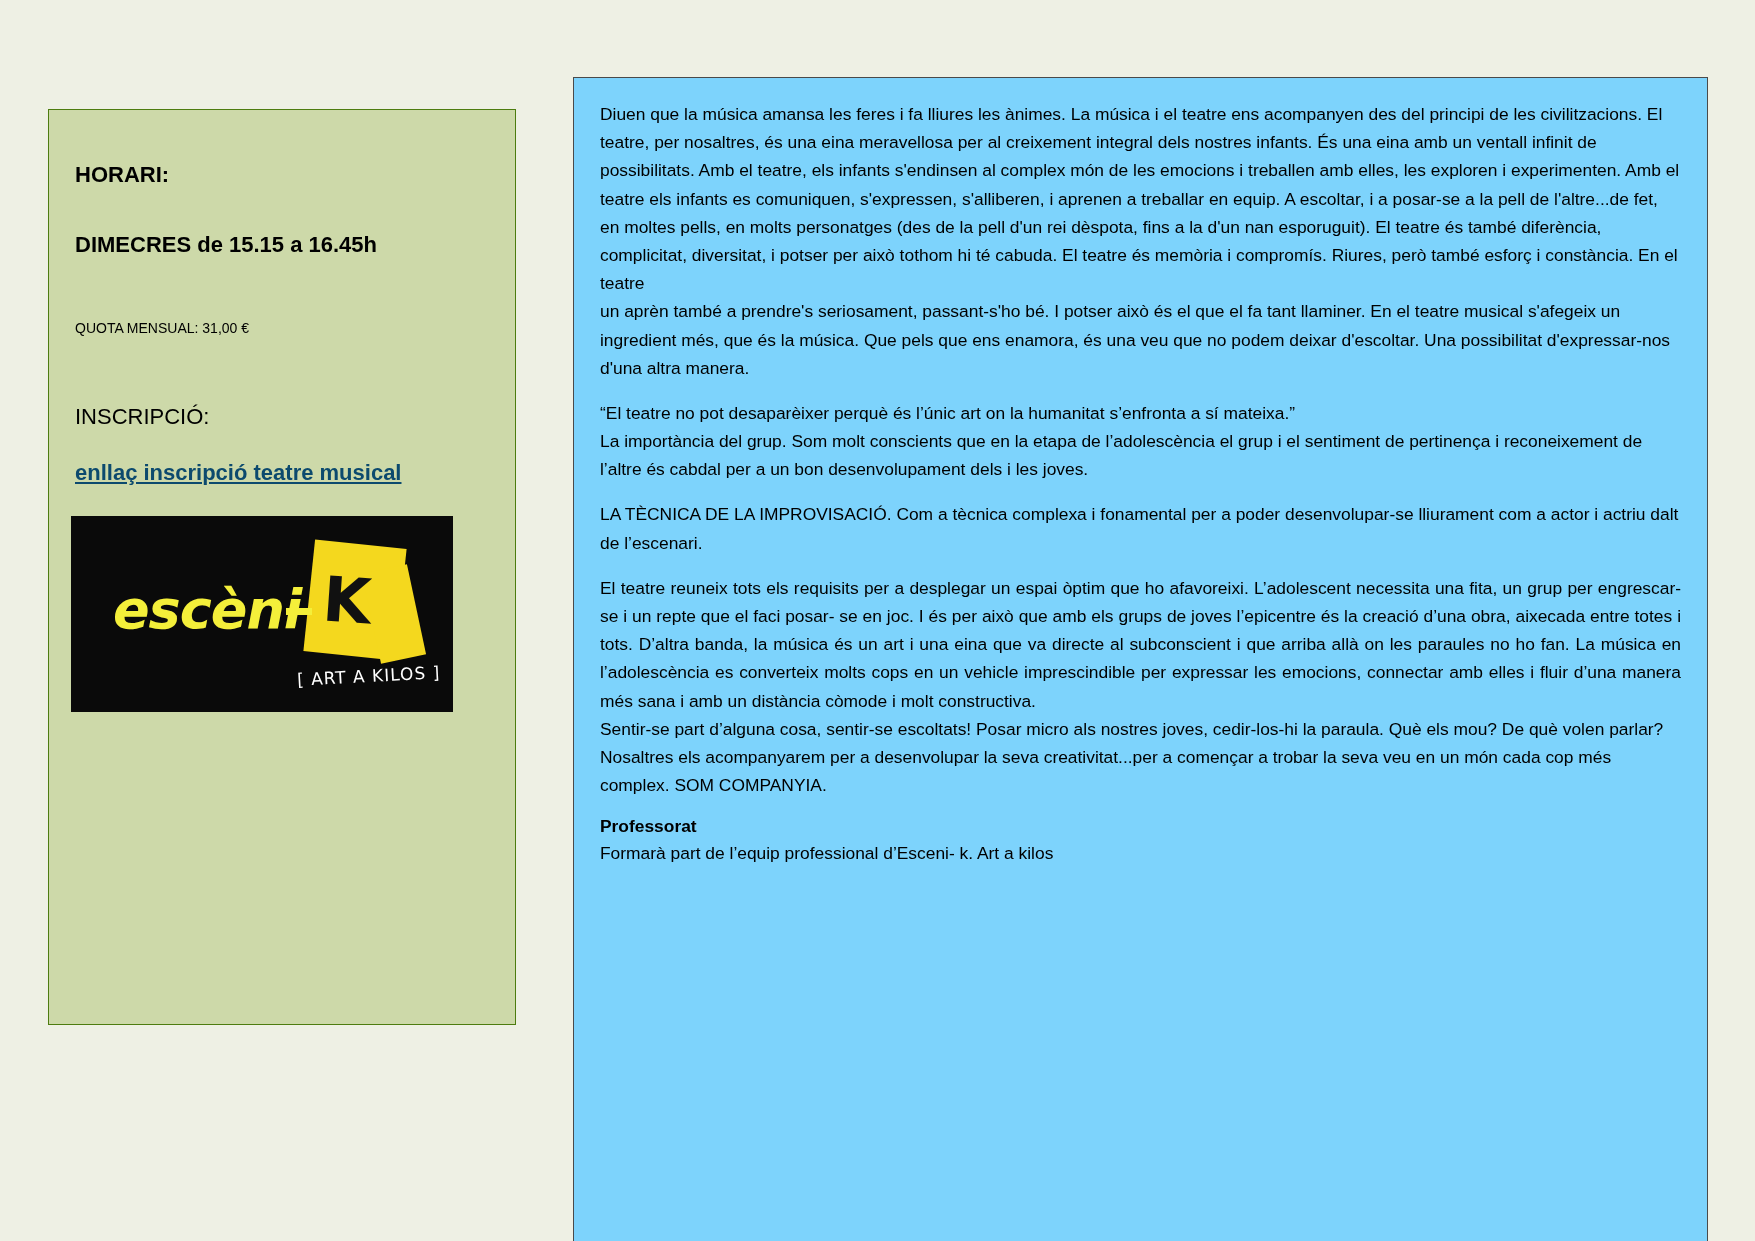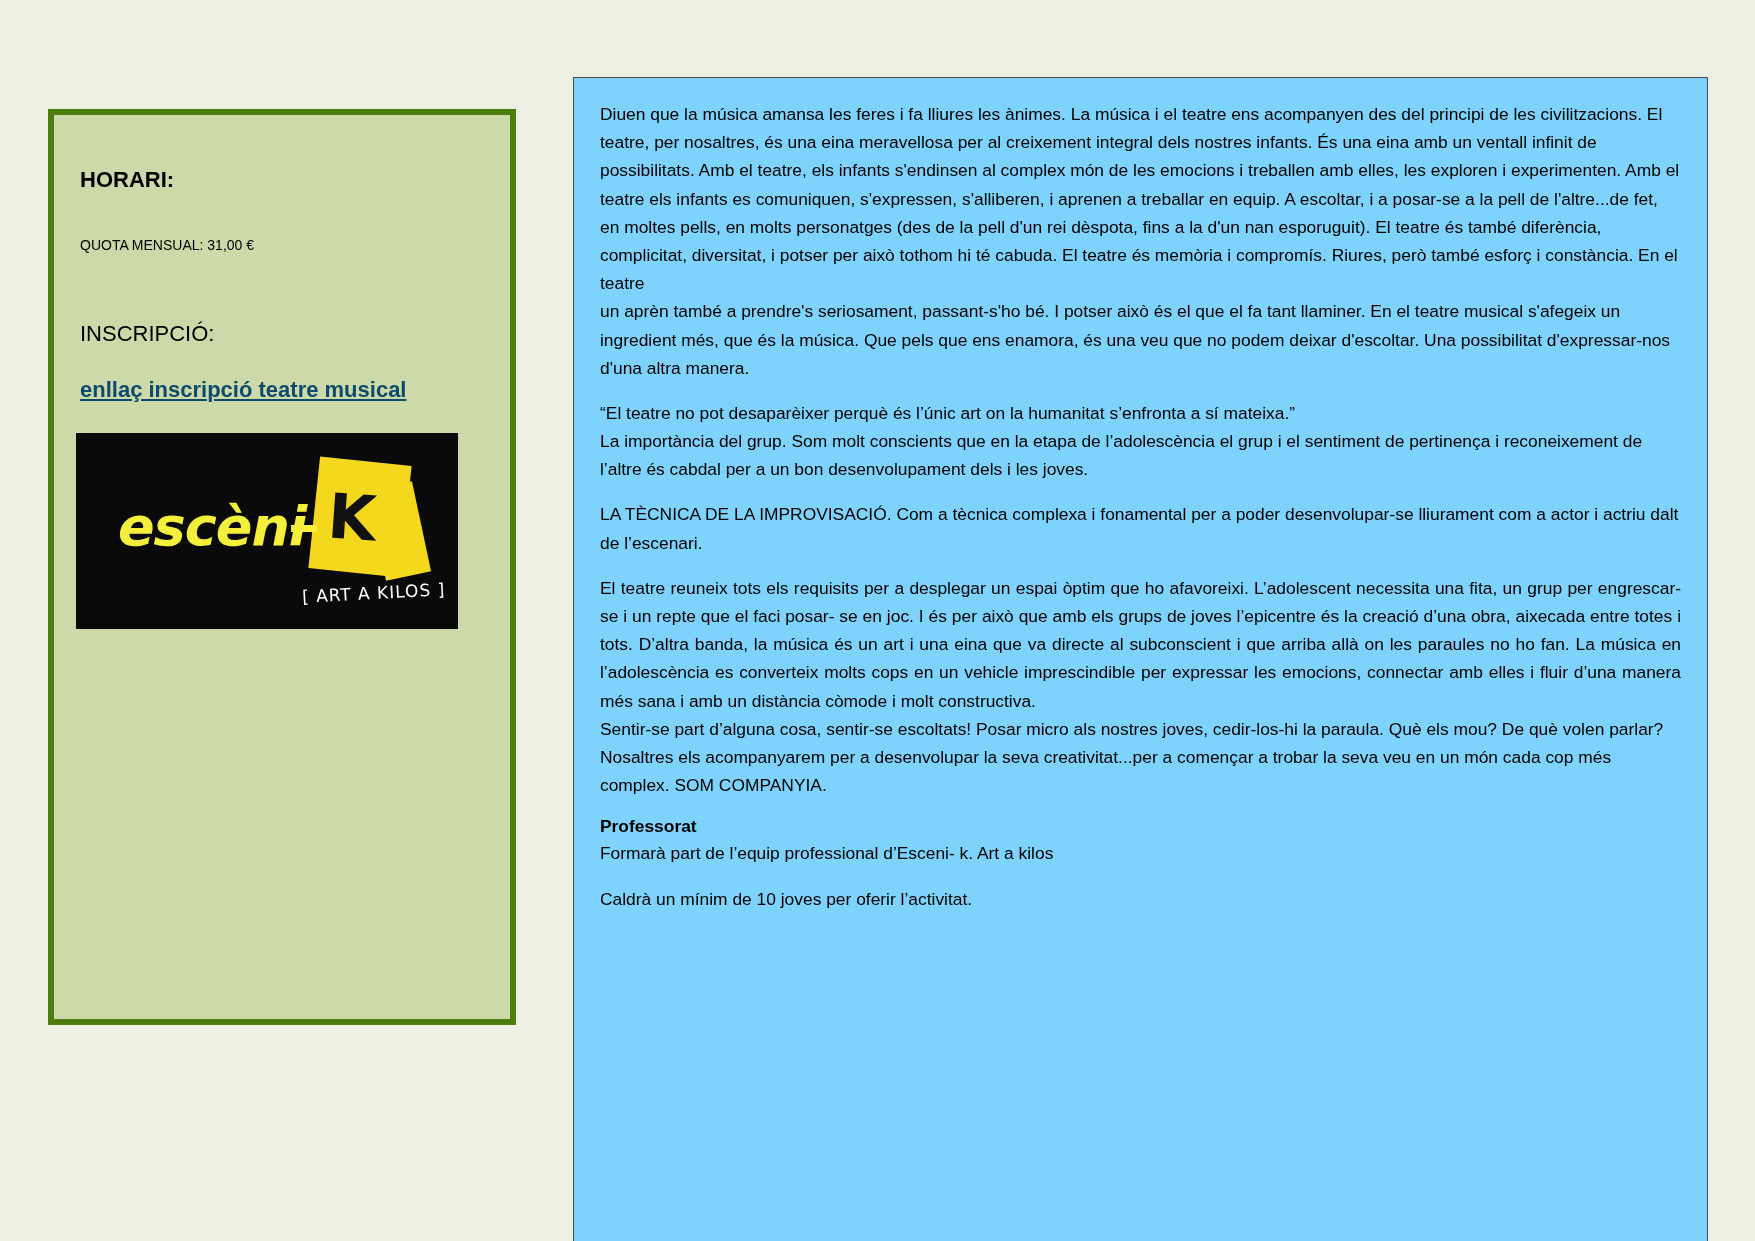--- a/index.html
+++ b/index.html
@@ -41,21 +41,21 @@
   }
   .title-line {
     font-size: 26px;
     font-weight: bold;
     line-height: 1.55;
     letter-spacing: 0.2px;
   }
 
   .info-box {
     margin-top: 27px;
-    border: 6px solid #4d7c0f;
+    border: 1px solid #4d7c0f;
     background: #cdd9a9;
     height: 916px;
     padding: 52px 0 9px 0;
     box-sizing: border-box;
   }
   .info-inner {
     padding: 0 22px 0 26px;
   }
   .label-strong {
     font-size: 22px;
@@ -187,20 +187,21 @@
 <body>
 
 <div class="page">
 
   <div class="left-col">
 
 
     <div class="info-box">
       <div class="info-inner">
         <div class="label-strong">HORARI:</div>
+        <div class="sched-line">DIMECRES  de 15.15 a 16.45h</div>
         <div class="fee-line">QUOTA MENSUAL:  31,00 €</div>
         <div class="insc-label">INSCRIPCIÓ:</div>
         <a class="insc-link">enllaç inscripció teatre musical</a>
       </div>
 
       <div class="logo-box">
         <div class="logo-k-bg"></div>
         <div class="logo-k-bg2"></div>
         <div class="logo-word">escèni</div>
         <div class="logo-dash"></div>
@@ -220,17 +221,16 @@
     <p class="body-p">La importància del grup. Som molt conscients que en la etapa de l’adolescència el grup i el sentiment de pertinença i reconeixement de l’altre és cabdal per a un bon desenvolupament dels i les joves.</p>
 
     <p class="body-p">LA TÈCNICA DE LA IMPROVISACIÓ. Com a tècnica complexa i fonamental per a poder desenvolupar-se lliurament com a actor i actriu dalt de l’escenari.</p>
 
     <p class="body-p justified tight">El teatre reuneix tots els requisits per a desplegar un espai òptim que ho afavoreixi. L’adolescent necessita una fita, un grup per engrescar-se i un repte que el faci posar- se en joc. I és per això que amb els grups de joves l’epicentre és la creació d’una obra, aixecada entre totes i tots. D’altra banda, la música és un art i una eina que va directe al subconscient i que arriba allà on les paraules no ho fan. La música en l’adolescència es converteix molts cops en un vehicle imprescindible per expressar les emocions, connectar amb elles i fluir d’una manera més sana i amb un distància còmode i molt constructiva.</p>
     <p class="body-p">Sentir-se part d’alguna cosa, sentir-se escoltats! Posar micro als nostres joves, cedir-los-hi la paraula. Què els mou? De què volen parlar? Nosaltres els acompanyarem per a desenvolupar la seva creativitat...per a començar a trobar la seva veu en un món cada cop més complex. SOM COMPANYIA.</p>
 
     <div class="sec-head">Professorat</div>
     <p class="body-p">Formarà part de l’equip professional d’Esceni- k. Art a kilos</p>
 
-    <p class="body-p">Caldrà un mínim de 10 joves per oferir l’activitat.</p>
 
   </div>
 
 </div>
 
 </body></html>

